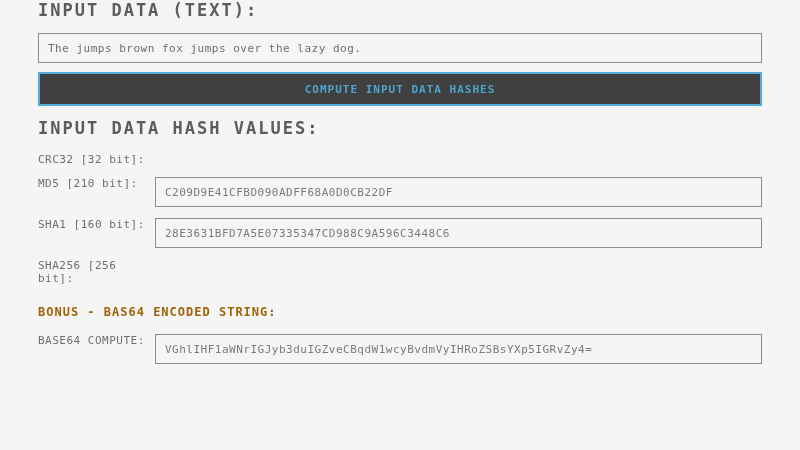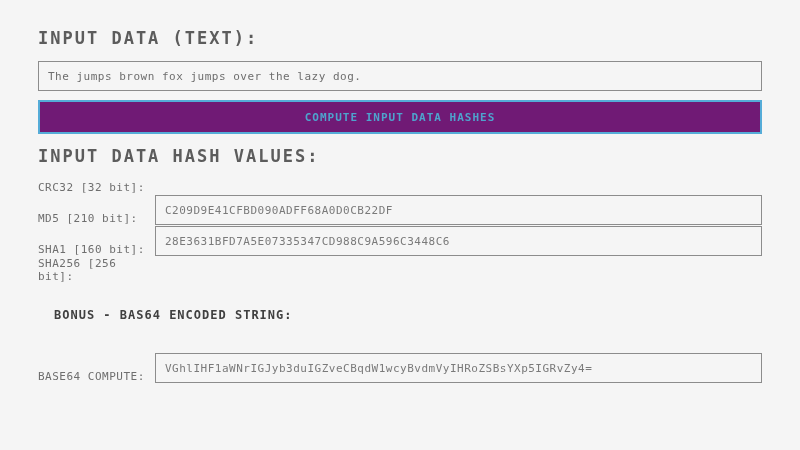--- a/index.html
+++ b/index.html
@@ -13,21 +13,20 @@
     box-sizing: border-box;
     width: 800px; height: 450px;
     padding: 0 38px;
   }
   .h1 {
     font-size: 17px;
     font-weight: bold;
     letter-spacing: 2px;
     color: #5c5c5c;
     margin: 0;
-    padding-top: 28px;
     padding-bottom: 13px;
   }
   .h1.second { padding-top: 12px; padding-bottom: 15px; }
   .textbox {
     box-sizing: border-box;
     border: 1px solid #8c8c8c;
     background: transparent;
     height: 30px;
     display: flex;
     align-items: center;
@@ -36,47 +35,47 @@
     color: #6e6e6e;
     letter-spacing: 0.5px;
     width: 100%;
   }
   .compute-btn {
     box-sizing: border-box;
     display: block;
     width: 100%;
     height: 34px;
     margin-top: 9px;
-    background: #701a75;
+    background: #404040;
     border: 2px solid #55acd8;
     color: #4ea3cd;
     font-family: "DejaVu Sans Mono", "Liberation Mono", monospace;
     font-size: 11px;
     font-weight: bold;
     letter-spacing: 1px;
     cursor: pointer;
   }
   .row {
     display: flex;
-    align-items: flex-end;
-    margin-bottom: 1px;
+    align-items: flex-start;
+    margin-bottom: 11px;
   }
   .row-label {
     flex: 0 0 117px;
     font-size: 11px;
     color: #6e6e6e;
     letter-spacing: 0.5px;
   }
   .row .textbox { flex: 1; color: #7a7a7a; }
   .bonus-title {
     font-size: 12px;
     font-weight: bold;
     letter-spacing: 1px;
-    color: #404040;
-    margin: 16px;
+    color: #a16207;
+    margin: 0;
     padding-top: 9px;
     padding-bottom: 15px;
   }
 </style>
 </head>
 <body>
 
 <div class="page">
 
   <div class="h1">INPUT DATA (TEXT):</div>

